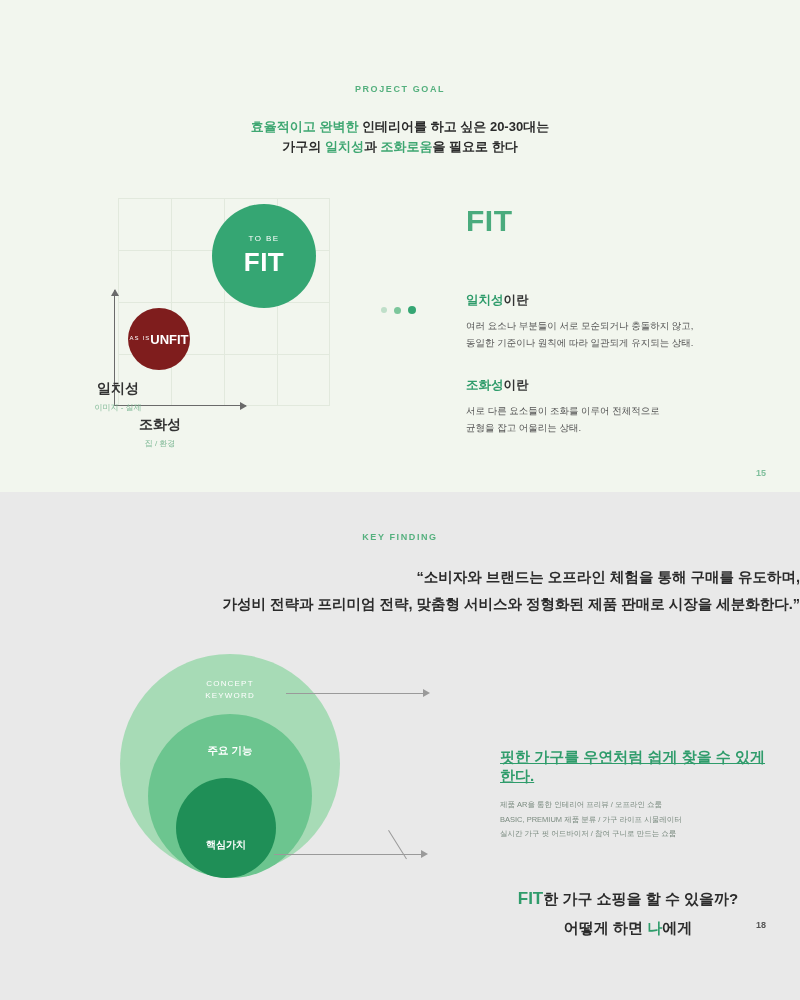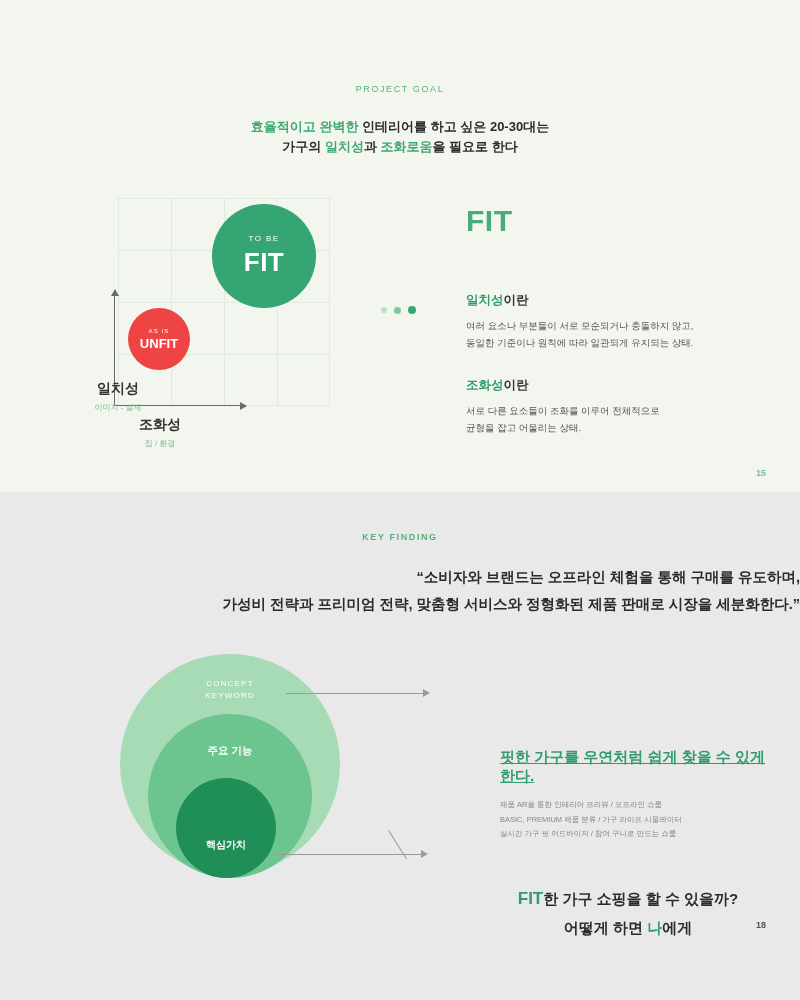--- a/index.html
+++ b/index.html
@@ -14,21 +14,21 @@
   
   .slide1 {
     position: absolute; left: 0; top: 0;
     width: 800px; height: 492px;
     background: #f2f6ee;
   }
   .eyebrow {
     text-align: center;
     font-size: 9px;
     letter-spacing: 1.6px;
-    font-weight: normal;
+    font-weight: bold;
     color: #55b07e;
     margin-top: 84px;
   }
   .s1-head {
     text-align: center;
     margin-top: 23px;
     font-size: 13px;
     font-weight: bold;
     color: #2b2b2b;
     line-height: 1.55;
@@ -83,22 +83,22 @@
     background: #35a673;
     display: flex; flex-direction: column;
     align-items: center; justify-content: center;
     color: #ffffff;
   }
   .circle-fit .tag { font-size: 8px; letter-spacing: 1.4px; margin-bottom: 4px; }
   .circle-fit .big { font-size: 26px; font-weight: bold; letter-spacing: 0.5px; }
   .circle-unfit {
     position: absolute; left: 24px; top: 110px;
     width: 62px; height: 62px; border-radius: 50%;
-    background: #ef4444;
-    display: flex; flex-direction: column;
+    background: #7f1d1d;
+    display: flex; 
     align-items: center; justify-content: center;
     color: #ffffff;
   }
   .circle-unfit .tag { font-size: 6px; letter-spacing: 1.1px; margin-bottom: 2px; }
   .circle-unfit .big { font-size: 13px; font-weight: bold; }
 
   .lbl-y {
     position: absolute; left: -42px; top: 182px; width: 112px; text-align: center;
   }
   .lbl-x {

